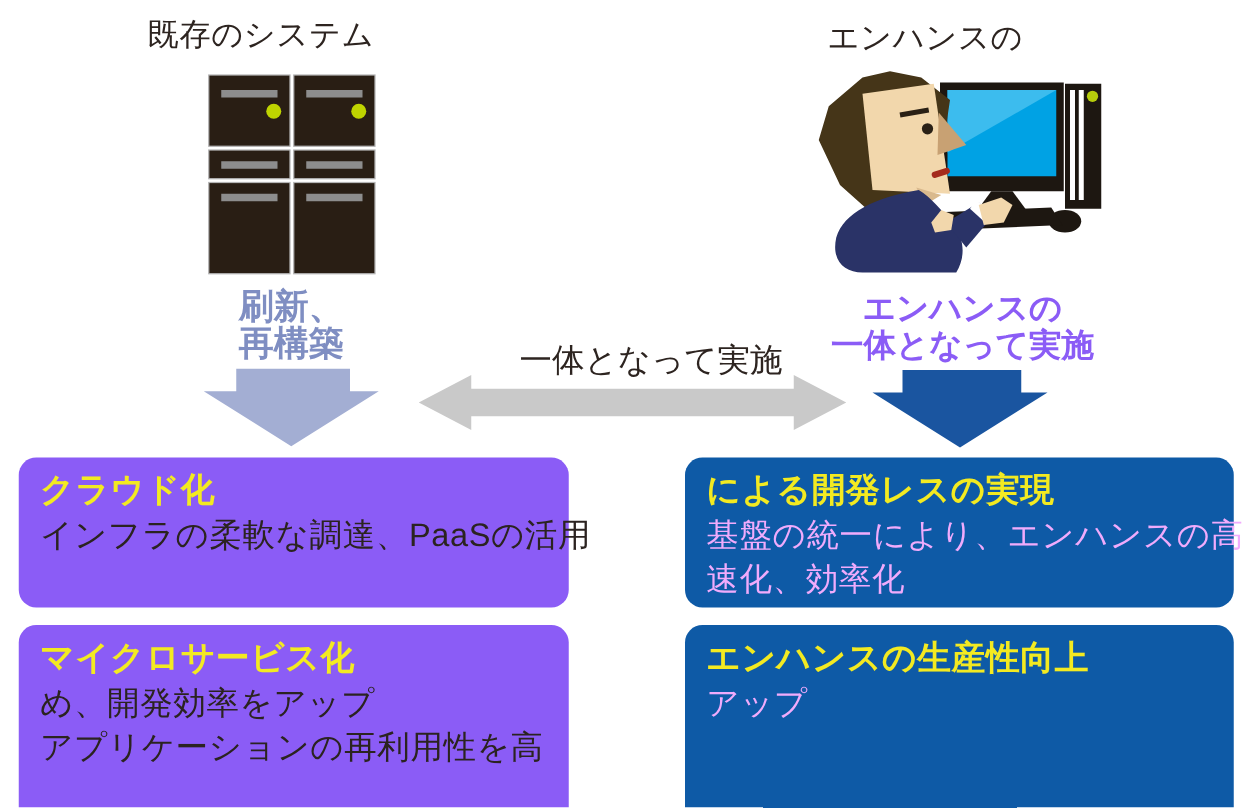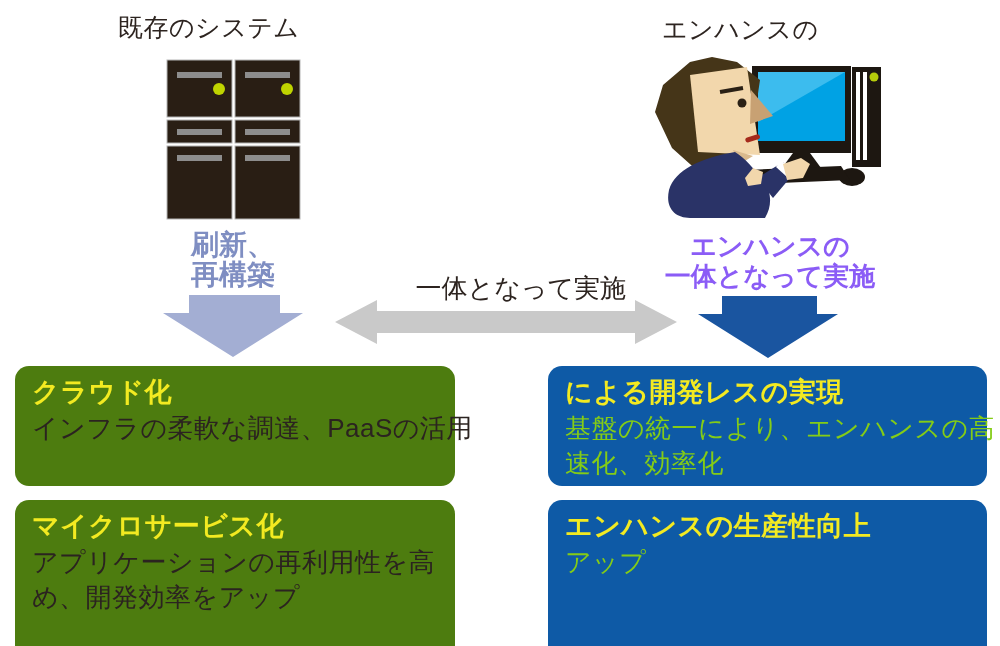--- a/index.html
+++ b/index.html
@@ -24,32 +24,32 @@
   .center-label{
     position:absolute;left:386px;top:271px;width:240px;text-align:right;
     font-size:26px;color:#2d2420;
   }
 
   .arrows-svg{position:absolute;left:0;top:0;}
 
   .box{
     position:absolute;border-radius:14px;padding:10px 12px 0 17px;box-sizing:border-box;
   }
-  .box.col-l{left:15px;width:440px;background:#4d7c0f;}
+  .box.col-l{left:15px;width:440px;background:#8b5cf6;}
   .box.col-r{left:548px;width:439px;background:#0e5aa6;}
   .box.row-1{top:366px;height:120px;}
   .box.row-2{top:500px;height:176px;}
   .box-title{
     font-size:27px;font-weight:bold;color:#f3ea21;line-height:33px;margin-bottom:2px;
     letter-spacing:0.5px;white-space:nowrap;
   }
   .box-body{font-size:26px;line-height:35px;letter-spacing:0.5px;}
   .box-body div{white-space:nowrap;}
   .box.col-l .box-body{color:#2b2320;}
-  .box.col-r .box-body{color:#84cc16;}
+  .box.col-r .box-body{color:#f0abfc;}
 </style>
 </head>
 <body>
 
 <div class="canvas">
 
   <div class="top-label left">既存のシステム</div>
   <div class="top-label right">エンハンスの</div>
 
   <svg class="servers-svg" width="148" height="170" viewBox="0 0 148 170">
@@ -129,22 +129,22 @@
   <div class="box col-l row-1">
     <div class="box-title">クラウド化</div>
     <div class="box-body">
       <div>インフラの柔軟な調達、PaaSの活用</div>
     </div>
   </div>
 
   <div class="box col-l row-2">
     <div class="box-title">マイクロサービス化</div>
     <div class="box-body">
+      <div>め、開発効率をアップ</div>
       <div>アプリケーションの再利用性を高</div>
-      <div>め、開発効率をアップ</div>
     </div>
   </div>
 
   <div class="box col-r row-1">
     <div class="box-title">による開発レスの実現</div>
     <div class="box-body">
       <div>基盤の統一により、エンハンスの高</div>
       <div>速化、効率化</div>
     </div>
   </div>

